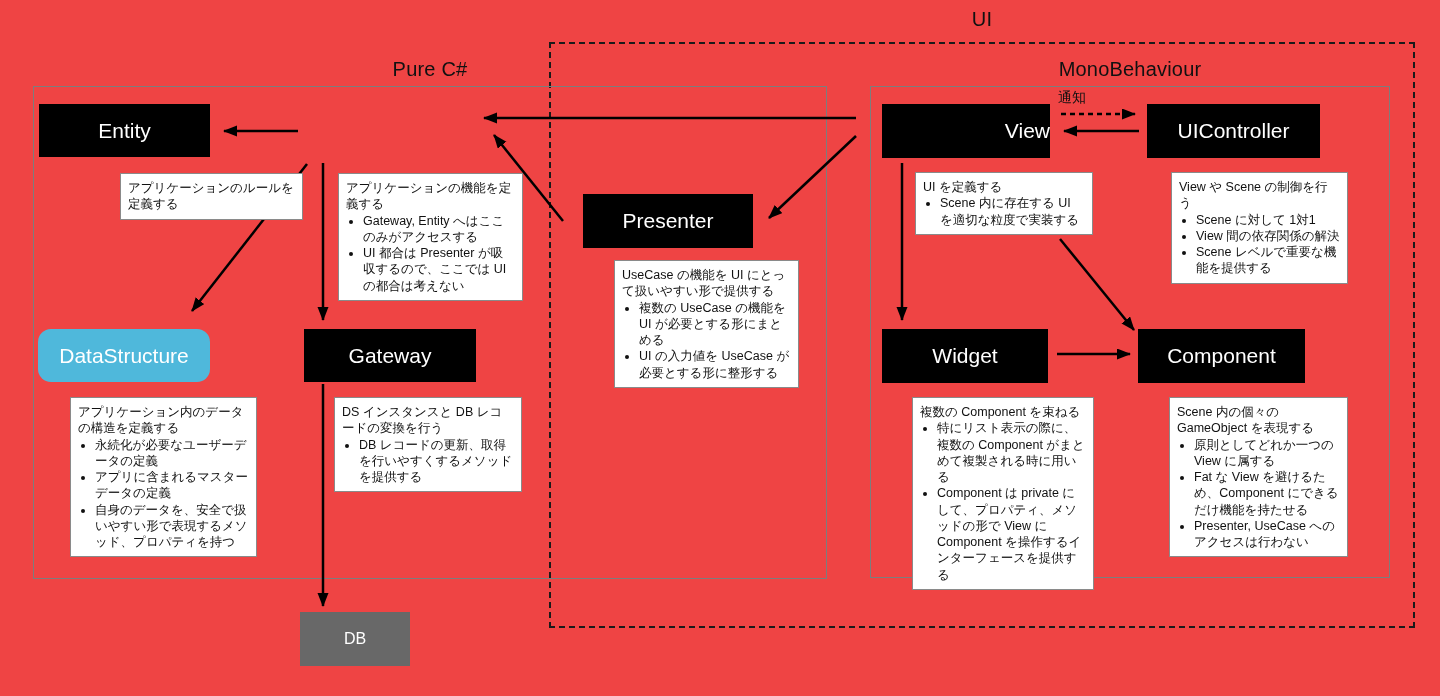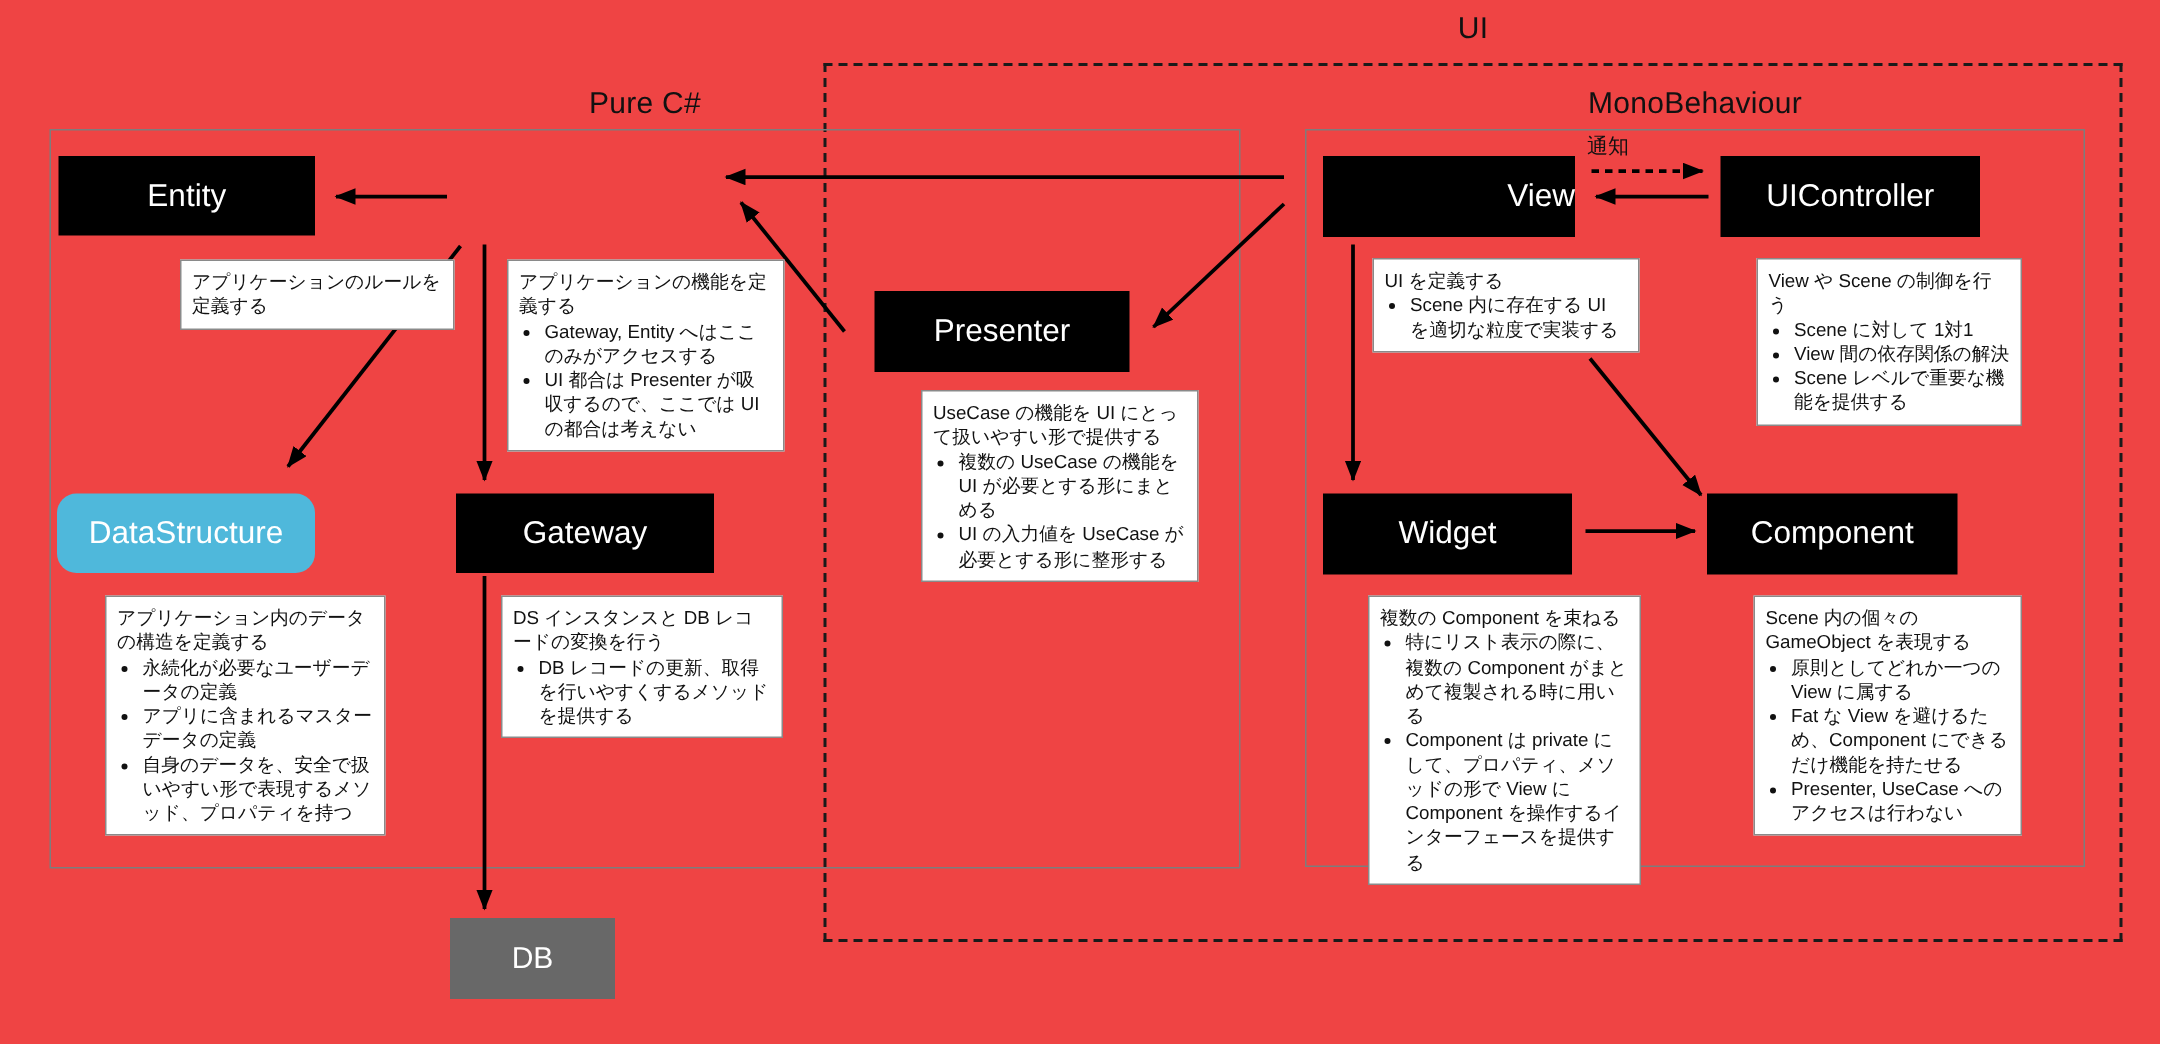--- a/index.html
+++ b/index.html
@@ -82,21 +82,21 @@
     </div>
   <div class="node" style="left:304px;top:329px;width:172px;height:53px;">
       <span>Gateway</span>
     </div>
   <div class="node" style="left:882px;top:329px;width:166px;height:54px;">
       <span>Widget</span>
     </div>
   <div class="node" style="left:1138px;top:329px;width:167px;height:54px;">
       <span>Component</span>
     </div>
-  <div class="node gray" style="left:300px;top:612px;width:110px;height:54px;font-size:20px;">
+  <div class="node gray" style="left:300px;top:612px;width:110px;height:54px;font-size:16px;">
       <span>DB</span>
     </div>
 
   <div class="note" style="left:73px;top:173px;width:183px;margin-left:47px;">
     <div>アプリケーションのルールを定義する</div>
 
   </div>
   <div class="note" style="left:338px;top:173px;width:185px;">
     <div>アプリケーションの機能を定義する</div>
     <ul>

